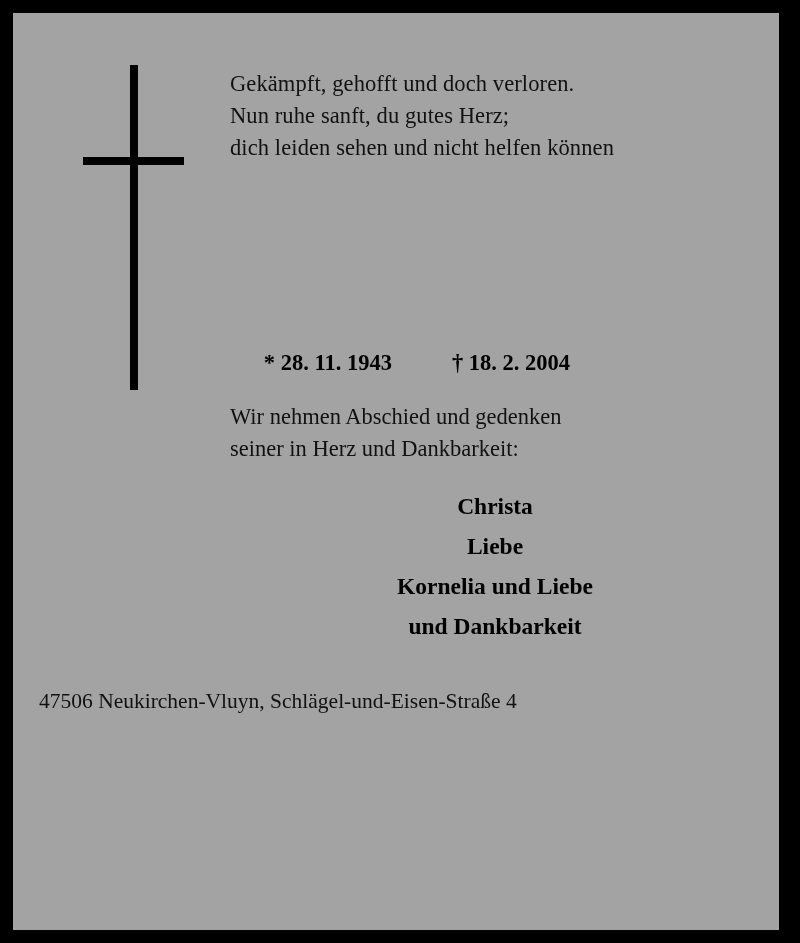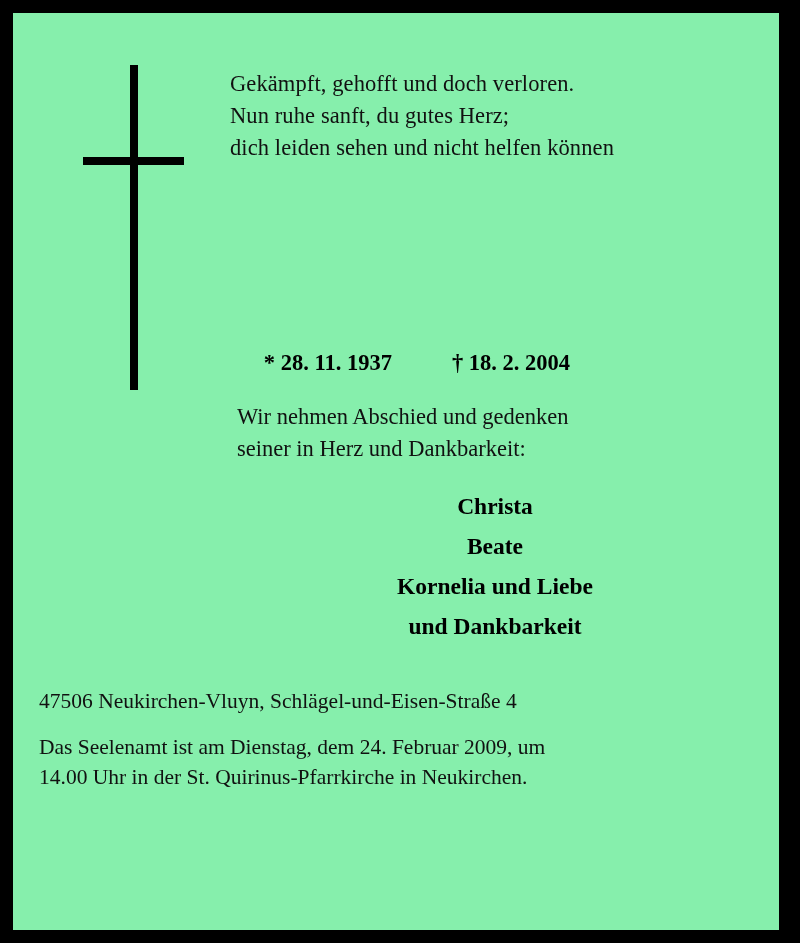--- a/index.html
+++ b/index.html
@@ -22,21 +22,21 @@
     background: #000000;
     box-sizing: border-box;
   }
 
   #obituary-card {
     position: absolute;
     left: 13px;
     top: 13px;
     width: 766px;
     height: 917px;
-    background: #86efac;
+    background: #a3a3a3;
     box-sizing: border-box;
   }
 
   
   #cross {
     position: absolute;
     left: 57px;
     top: 52px;
     width: 120px;
     height: 325px;
@@ -98,21 +98,20 @@
   #life-dates .birth-date { display: inline-block; }
   #life-dates .date-gap { display: inline-block; width: 60px; }
   #life-dates .death-date { display: inline-block; }
 
   
   #farewell {
     position: absolute;
     left: 217px;
     top: 388px;
     width: 530px;
-    margin-left: 7px;
   }
   #farewell .farewell-line {
     font-size: 22.5px;
     line-height: 32px;
     color: #111111;
     white-space: pre;
   }
 
   
   #mourners {
@@ -158,39 +157,35 @@
     </div>
 
     <div id="poem">
       <div class="poem-line">Gekämpft, gehofft und doch verloren.</div>
       <div class="poem-line">Nun ruhe sanft, du gutes Herz;</div>
       <div class="poem-line">dich leiden sehen und nicht helfen können</div>
     </div>
 
 
     <div id="life-dates">
-      <span class="birth-date">* 28. 11. 1937</span><span class="date-gap"></span><span class="death-date">† 18. 2. 2004</span>
+      <span class="birth-date">* 28. 11. 1943</span><span class="date-gap"></span><span class="death-date">† 18. 2. 2004</span>
     </div>
 
     <div id="farewell">
       <div class="farewell-line">Wir nehmen Abschied und gedenken</div>
       <div class="farewell-line">seiner in Herz und Dankbarkeit:</div>
     </div>
 
     <div id="mourners">
       <div class="mourner-line">Christa</div>
-      <div class="mourner-line">Beate</div>
+      <div class="mourner-line">Liebe</div>
       <div class="mourner-line">Kornelia und Liebe</div>
       <div class="mourner-line">und Dankbarkeit</div>
     </div>
 
     <div id="details">
       <p class="detail-paragraph">
         <span class="detail-line">47506 Neukirchen-Vluyn, Schlägel-und-Eisen-Straße 4</span>
       </p>
-      <p class="detail-paragraph">
-        <span class="detail-line">Das Seelenamt ist am Dienstag, dem 24. Februar 2009, um</span>
-        <span class="detail-line">14.00 Uhr in der St. Quirinus-Pfarrkirche in Neukirchen.</span>
-      </p>
     </div>
 
   </div>
 </div>
 
 </body></html>

